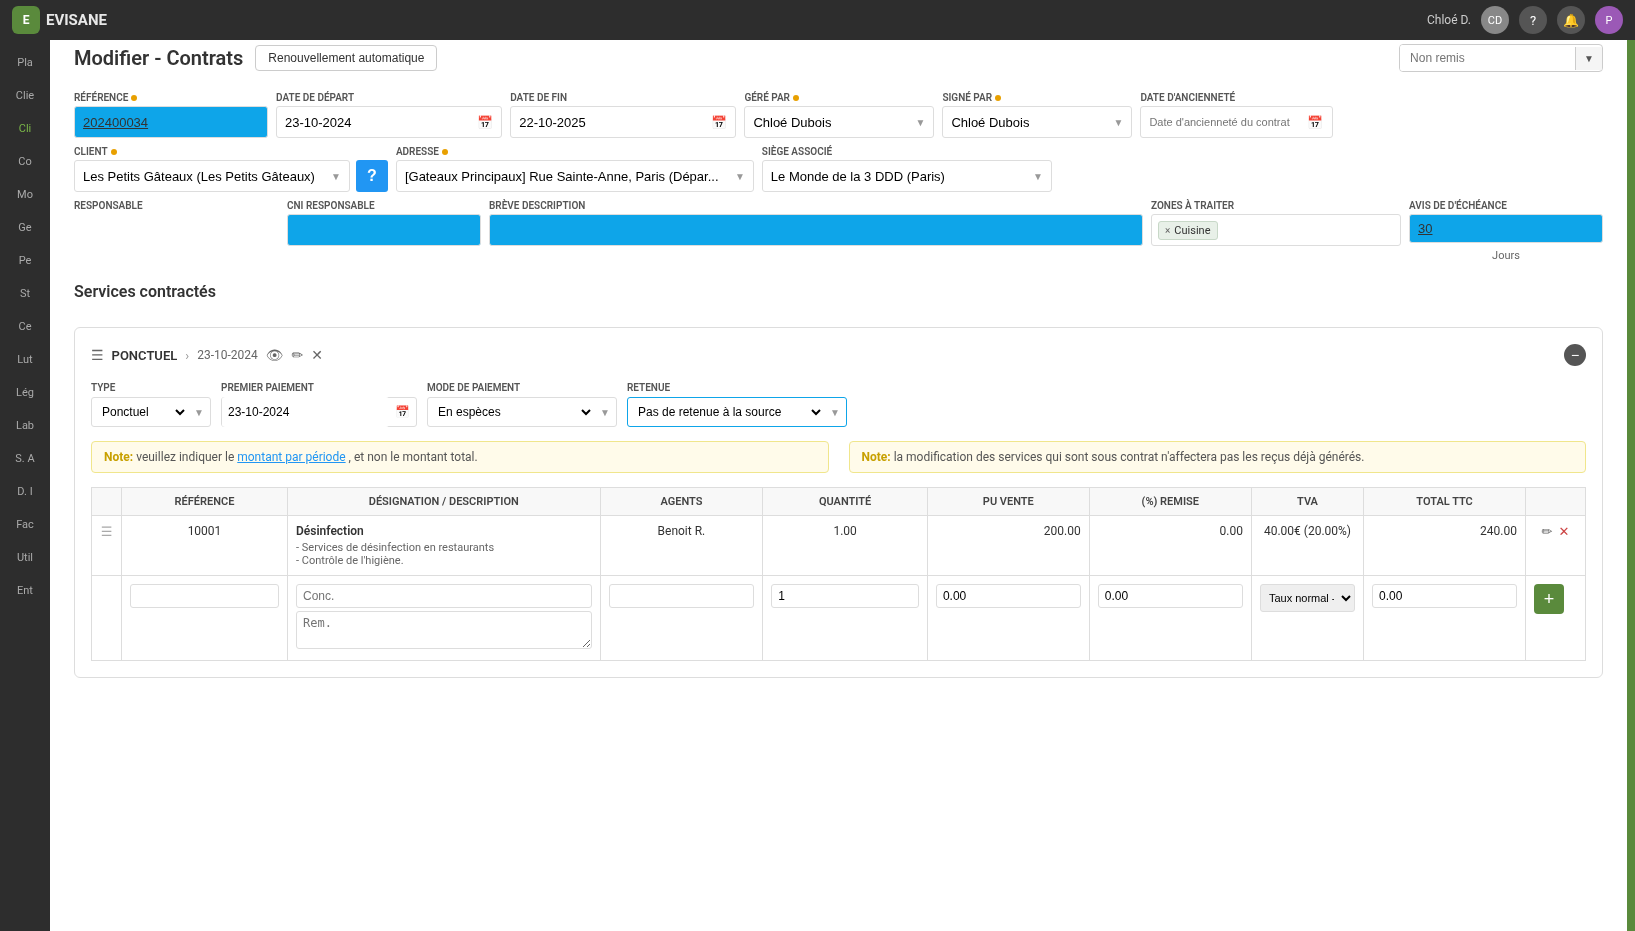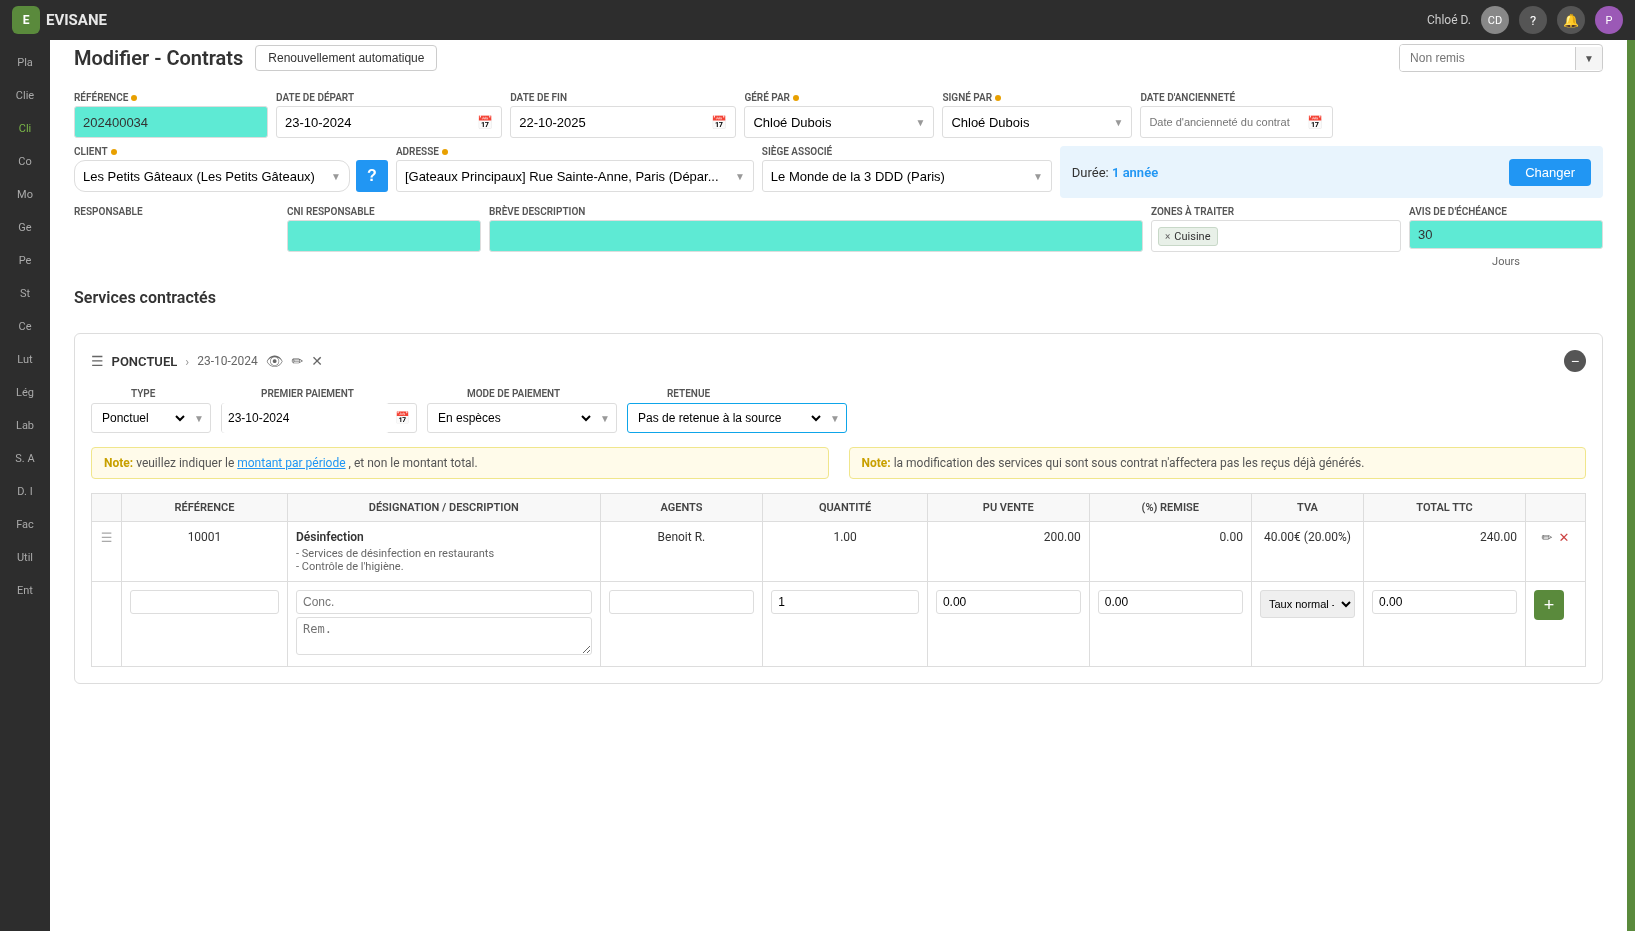--- a/index.html
+++ b/index.html
@@ -195,22 +195,23 @@
       background: #e8a000;
       border-radius: 50%;
       display: inline-block;
     }
     .field-input {
       border: 1px solid #ddd;
       border-radius: 3px;
       padding: 6px 8px;
       font-size: 13px;
       color: #333;
-      background: #5eead4;
+      background: #0ea5e9;
       height: 32px;
+      text-decoration: underline;
     }
     .field-input-with-icon {
       display: flex;
       align-items: center;
       border: 1px solid #ddd;
       border-radius: 3px;
       background: white;
       height: 32px;
     }
     .field-input-with-icon input {
@@ -410,21 +411,20 @@
     .service-field {
       display: flex;
       flex-direction: column;
       gap: 4px;
     }
     .service-field-label {
       font-size: 10px;
       font-weight: 600;
       color: #555;
       text-transform: uppercase;
-      margin-left: 40px;
     }
     .service-field select,
     .service-field input {
       border: 1px solid #ddd;
       border-radius: 3px;
       padding: 5px 8px;
       font-size: 12px;
       height: 30px;
     }
     .service-type-field { flex: 0 0 120px; }
@@ -645,21 +645,21 @@
           </div>
         </div>
 
         <div class="form-row">
           <div class="form-group" style="flex: 0 0 290px;">
             <div class="field-label">
               <span>CLIENT</span>
               <span class="required-dot"></span>
             </div>
             <div class="client-row">
-              <div class="field-select-with-icon" style="flex:1;border-radius:11px;">
+              <div class="field-select-with-icon" style="flex:1;">
                 <select>
                   <option>Les Petits Gâteaux (Les Petits Gâteaux)</option>
                 </select>
                 <span class="chevron">▼</span>
               </div>
               <button class="help-btn">?</button>
             </div>
           </div>
 
           <div class="form-group" style="flex: 0 0 320px;">
@@ -680,28 +680,20 @@
               <span>SIÈGE ASSOCIÉ</span>
             </div>
             <div class="field-select-with-icon">
               <select>
                 <option>Le Monde de la 3 DDD (Paris)</option>
               </select>
               <span class="chevron">▼</span>
             </div>
           </div>
 
-          <div class="form-group" style="flex: 1;">
-            <div class="duration-box">
-              <span class="duration-text">
-                <span>Durée:</span>&nbsp;<span class="duration-value">1 année</span>
-              </span>
-              <button class="btn-changer">Changer</button>
-            </div>
-          </div>
         </div>
 
         <div class="form-row">
           <div class="form-group fixed-resp">
             <div class="field-label">
               <span>RESPONSABLE</span>
             </div>
           </div>
 
           <div class="form-group fixed-cni">

